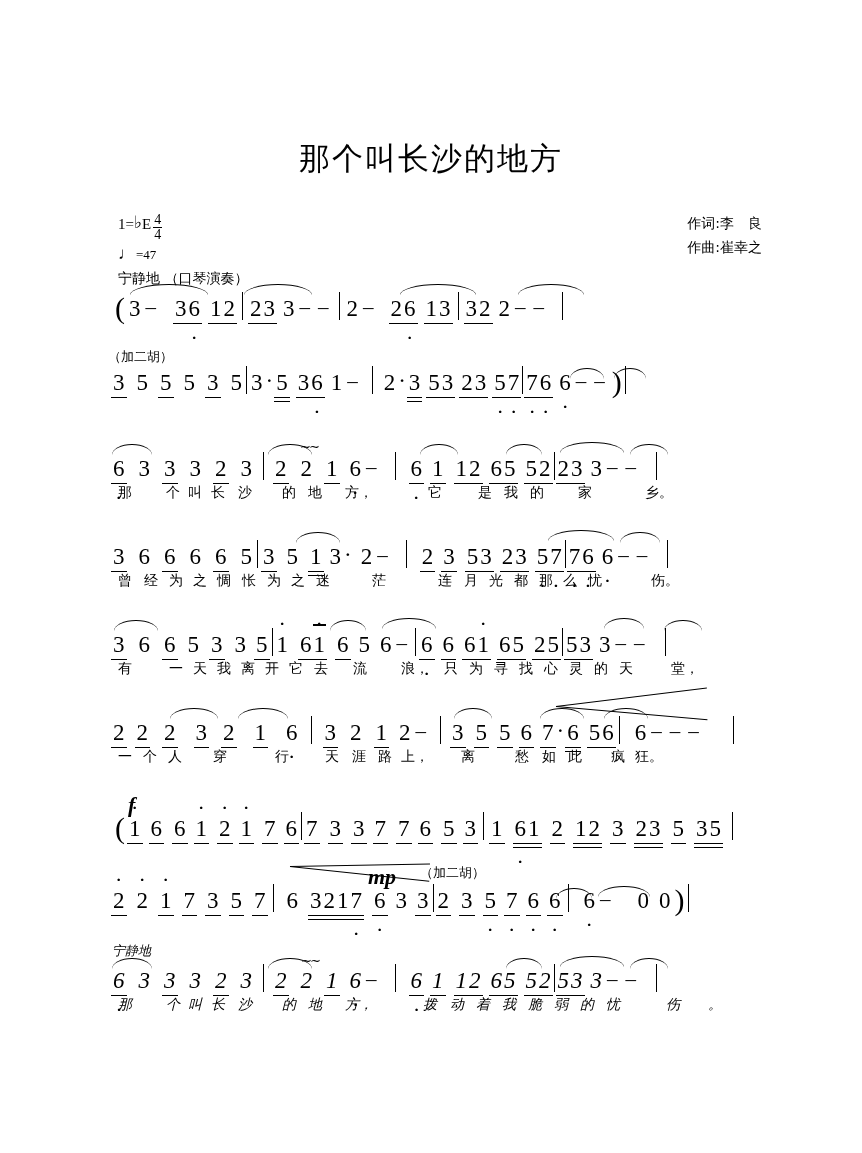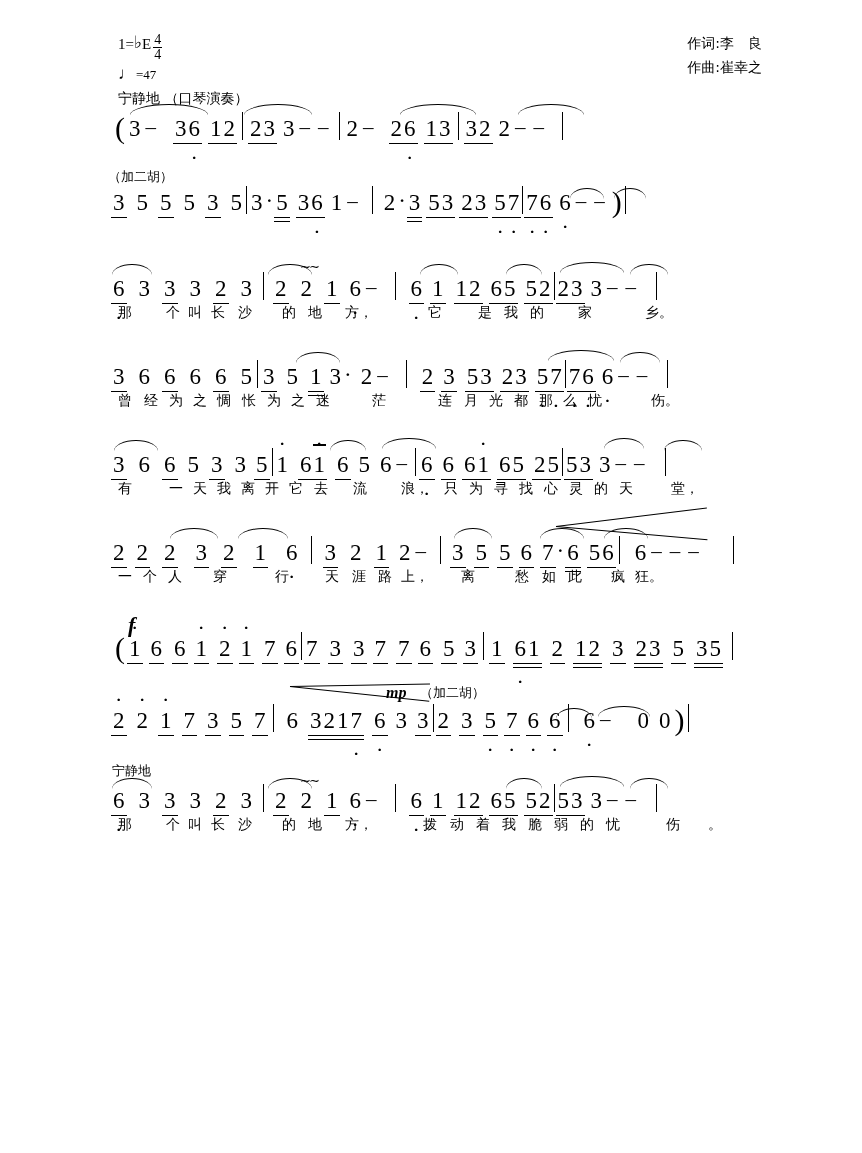--- a/index.html
+++ b/index.html
@@ -118,20 +118,21 @@
   .inline-note-label {
     position:absolute; font-size:13px; font-family:"DejaVu Sans", sans-serif;
   }
   .lyr { display:inline-block; text-align:center; }
 </style>
 </head>
 <body>
 
 <div class="page">
 
+  <div class="title">那个叫长沙的地方</div>
 
   <div class="meta">
     <div class="keysig">
       <span>1=</span>
       <span class="flat">♭</span>
       <span>E</span>
       <span class="frac">
         <span class="num">4</span>
         <span class="den">4</span>
       </span>
@@ -611,21 +612,21 @@
         <span class="n u2"><span class="g">5</span></span>
       <span class="bar" style="margin-left:10px"></span>
     </div>
   </div>
 
   <div class="system" style="margin-top:10px;height:64px;">
     <span class="hairpin" style="left:290px;top:-16px;width:138px;height:20px;">
       <span class="a" style="top:4px;width:140px;transform:rotate(6deg);"></span>
       <span class="b" style="top:4px;width:140px;transform:rotate(-1deg);"></span>
     </span>
-    <div class="dyn" style="left:386px;top:-14px;font-size:16px;">mp</div>
+    <div class="dyn" style="left:368px;top:-14px;font-size:22px;">mp</div>
     <div class="inline-note-label" style="left:420px;top:-14px;">（加二胡）</div>
     <div class="notes" style="margin-top:10px;">
       <span class="n u1 dot-high"><span class="g">2</span></span>
       <span class="sp" style="width:10px"></span>
       <span class="n dot-high"><span class="g">2</span></span>
       <span class="sp" style="width:10px"></span>
       <span class="n u1 dot-high"><span class="g">1</span></span>
       <span class="sp" style="width:10px"></span>
       <span class="n u1"><span class="g">7</span></span>
       <span class="sp" style="width:10px"></span>
@@ -668,21 +669,21 @@
       <span class="n"><span class="g">0</span></span>
       <span class="sp" style="width:8px"></span>
       <span class="n"><span class="g">0</span></span>
       <span class="paren">)</span>
       <span class="bar" style="margin-left:0"></span>
     </div>
     <span class="slur" style="left:556px;top:10px;width:36px;"></span>
     <span class="slur" style="left:598px;top:8px;width:52px;"></span>
   </div>
 
-  <div class="system with-lyrics" style="margin-top:16px;">
+  <div class="system with-lyrics" style="margin-top:16px;font-style:italic;">
     <div class="inline-note-label" style="left:112px;top:-16px;">宁静地</div>
     <div class="notes" style="margin-top:4px;">
       <span class="n u1 dot-low"><span class="g">6</span></span>
       <span class="sp" style="width:12px"></span>
       <span class="n"><span class="g">3</span></span>
       <span class="sp" style="width:12px"></span>
       <span class="n u1"><span class="g">3</span></span>
       <span class="sp" style="width:12px"></span>
       <span class="n"><span class="g">3</span></span>
       <span class="sp" style="width:12px"></span>

